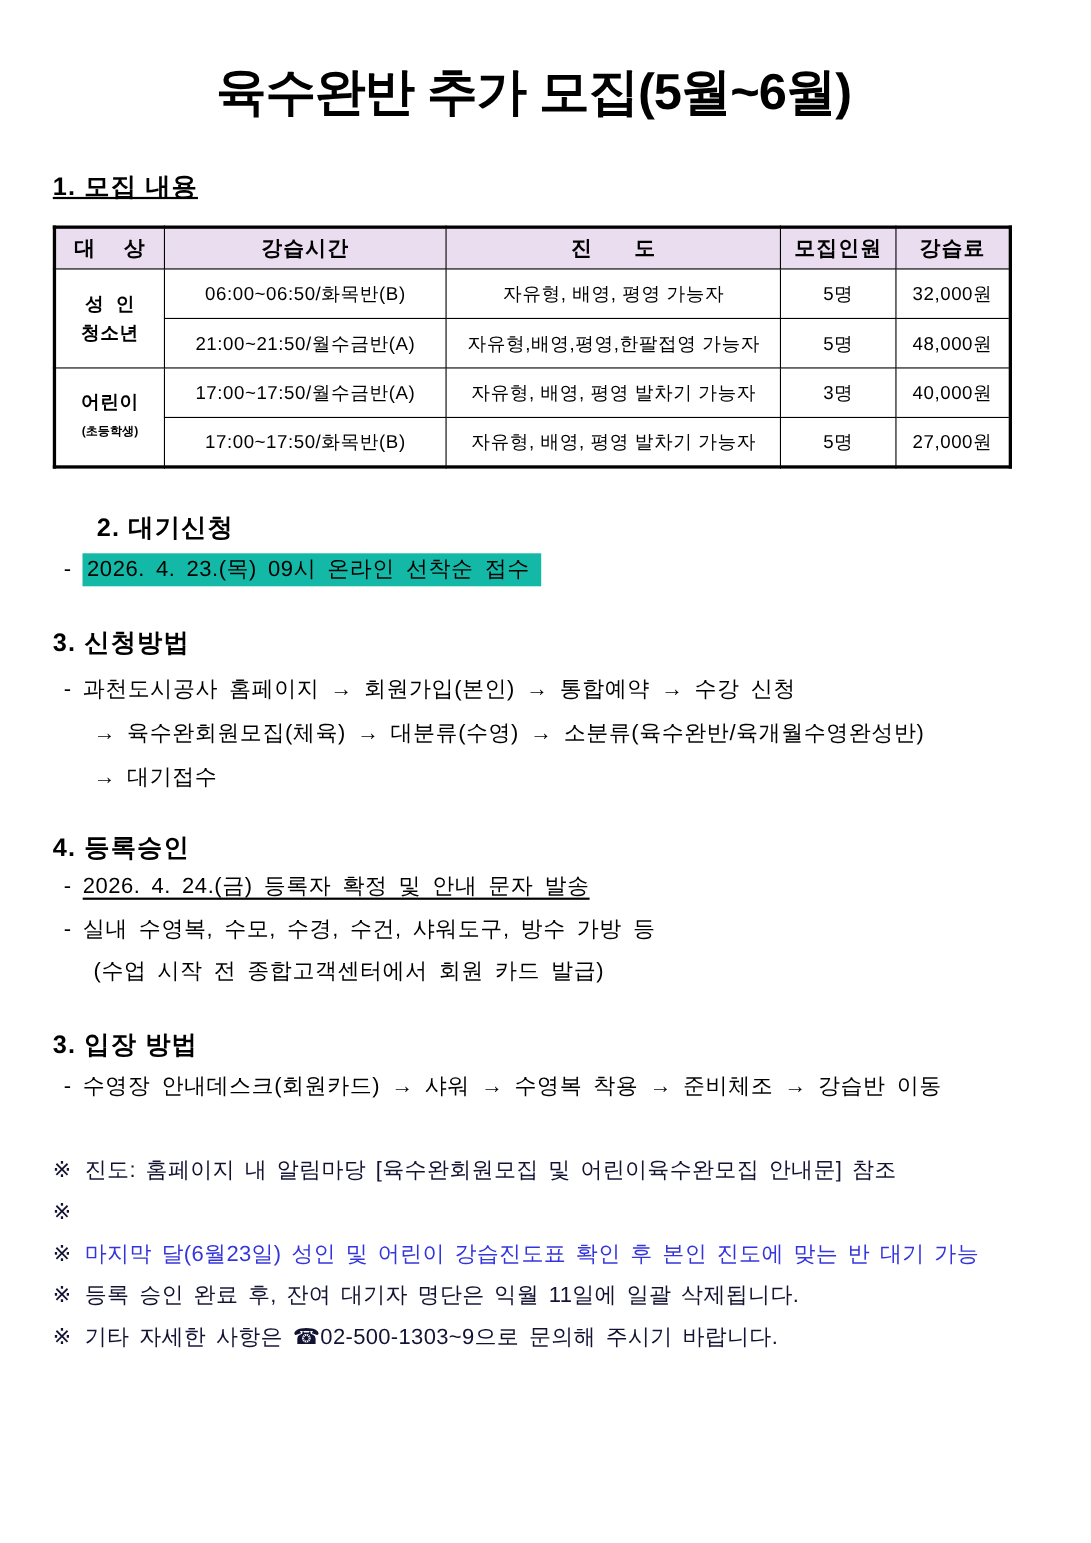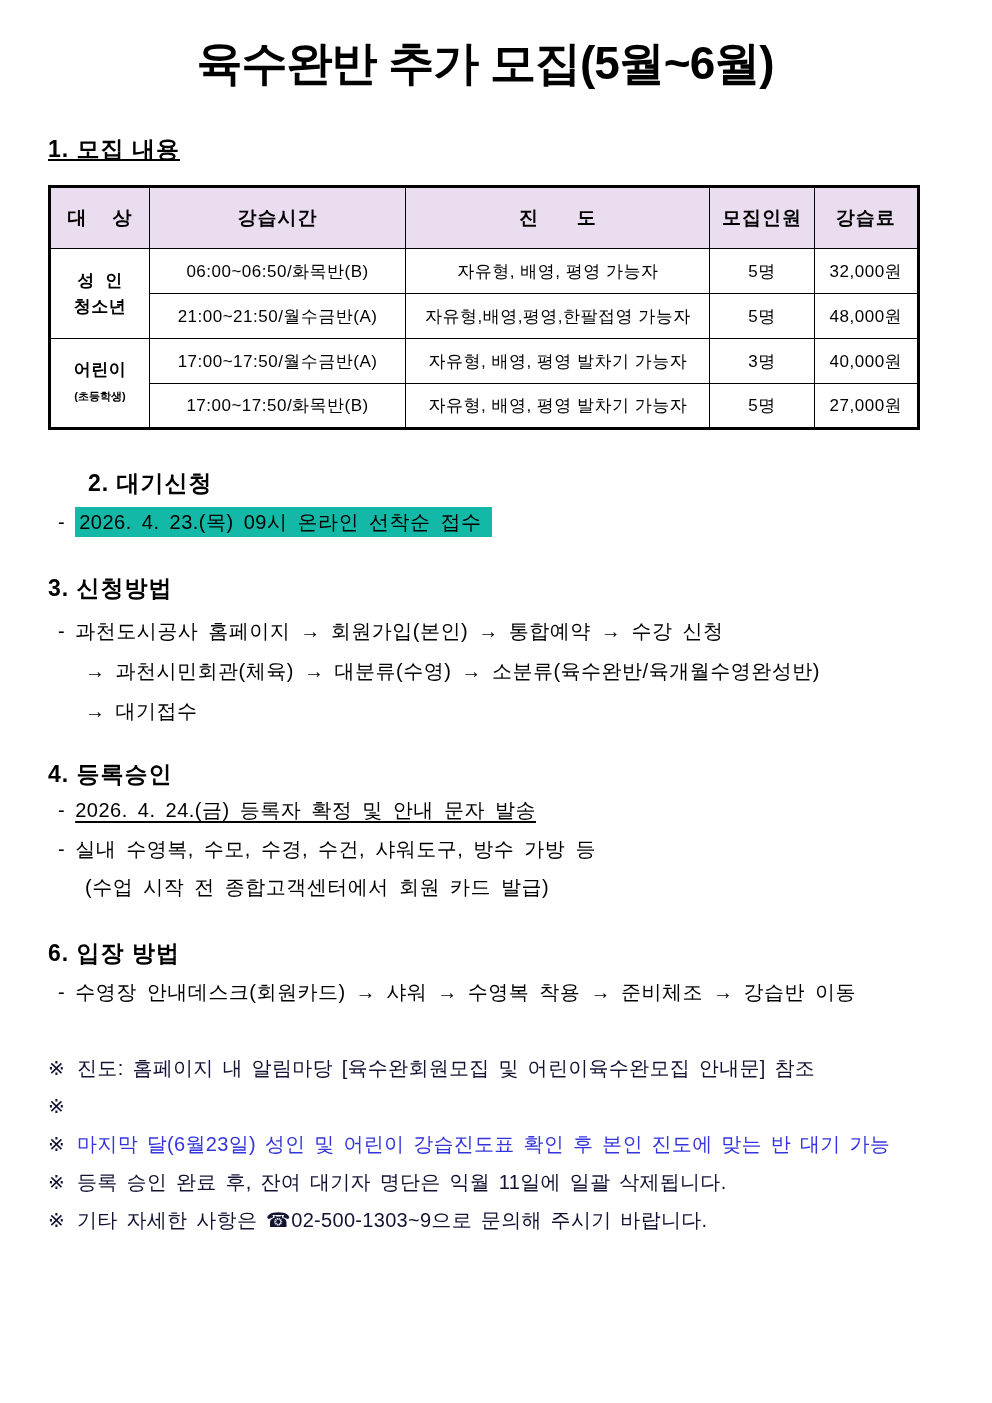--- a/index.html
+++ b/index.html
@@ -3,21 +3,21 @@
 <meta charset="utf-8">
 <style>
   html,body{margin:0;padding:0;background:#ffffff;}
   .page{
     position:relative;
     width:992px;height:1403px;
     background:#ffffff;
     font-family:"Liberation Sans","DejaVu Sans",sans-serif;
     color:#000;
     box-sizing:border-box;
-    padding:36px 70px 0 48px;
+    padding:56px 70px 0 48px;
     overflow:hidden;
   }
   .doc-title{
     text-align:center;
     font-size:46px;
     line-height:54px;
     font-weight:900;
     letter-spacing:-1px;
     color:#000;
   }
@@ -44,21 +44,21 @@
   }
   table.recruit th, table.recruit td{
     border:1.5px solid #000;
     text-align:center;
     vertical-align:middle;
     padding:0 2px;
     box-sizing:border-box;
   }
   table.recruit th{
     background:#eaddf0;
-    height:62px;
+    height:38px;
     font-size:19px;
     font-weight:600;
     letter-spacing:1px;
     white-space:pre;
   }
   table.recruit td{
     height:45px;
     font-size:17px;
     font-weight:500;
     letter-spacing:0.5px;
@@ -171,21 +171,21 @@
     <span class="hl">2026. 4. 23.(목) 09시 온라인 선착순 접수</span>
   </div>
 
   <div class="heading h-s3">3. 신청방법</div>
   <div class="s3-lines">
     <div class="body-line">
       <span class="dash">-</span>
       <span>과천도시공사 홈페이지 → 회원가입(본인) → 통합예약 → 수강 신청</span>
     </div>
     <div class="body-line indent">
-      <span>→ 과천시민회관(체육) → 대분류(수영) → 소분류(육수완반/육개월수영완성반)</span>
+      <span>→ 육수완회원모집(체육) → 대분류(수영) → 소분류(육수완반/육개월수영완성반)</span>
     </div>
     <div class="body-line indent">
       <span>→ 대기접수</span>
     </div>
   </div>
 
   <div class="heading h-s4">4. 등록승인</div>
   <div class="body-line s4-line">
     <span class="dash">-</span>
     <span class="u">2026. 4. 24.(금) 등록자 확정 및 안내 문자 발송</span>
@@ -194,21 +194,21 @@
   <div class="s5-lines">
     <div class="body-line">
       <span class="dash">-</span>
       <span>실내 수영복, 수모, 수경, 수건, 샤워도구, 방수 가방 등</span>
     </div>
     <div class="body-line indent">
       <span>(수업 시작 전 종합고객센터에서 회원 카드 발급)</span>
     </div>
   </div>
 
-  <div class="heading h-s6">6. 입장 방법</div>
+  <div class="heading h-s6">3. 입장 방법</div>
   <div class="body-line s6-line">
     <span class="dash">-</span>
     <span>수영장 안내데스크(회원카드) → 샤워 → 수영복 착용 → 준비체조 → 강습반 이동</span>
   </div>
 
   <div class="notes">
     <div class="note">
       <span class="marker">※</span>
       <span class="note-text">진도: 홈페이지 내 알림마당 [육수완회원모집 및 어린이육수완모집 안내문] 참조</span>
     </div>

